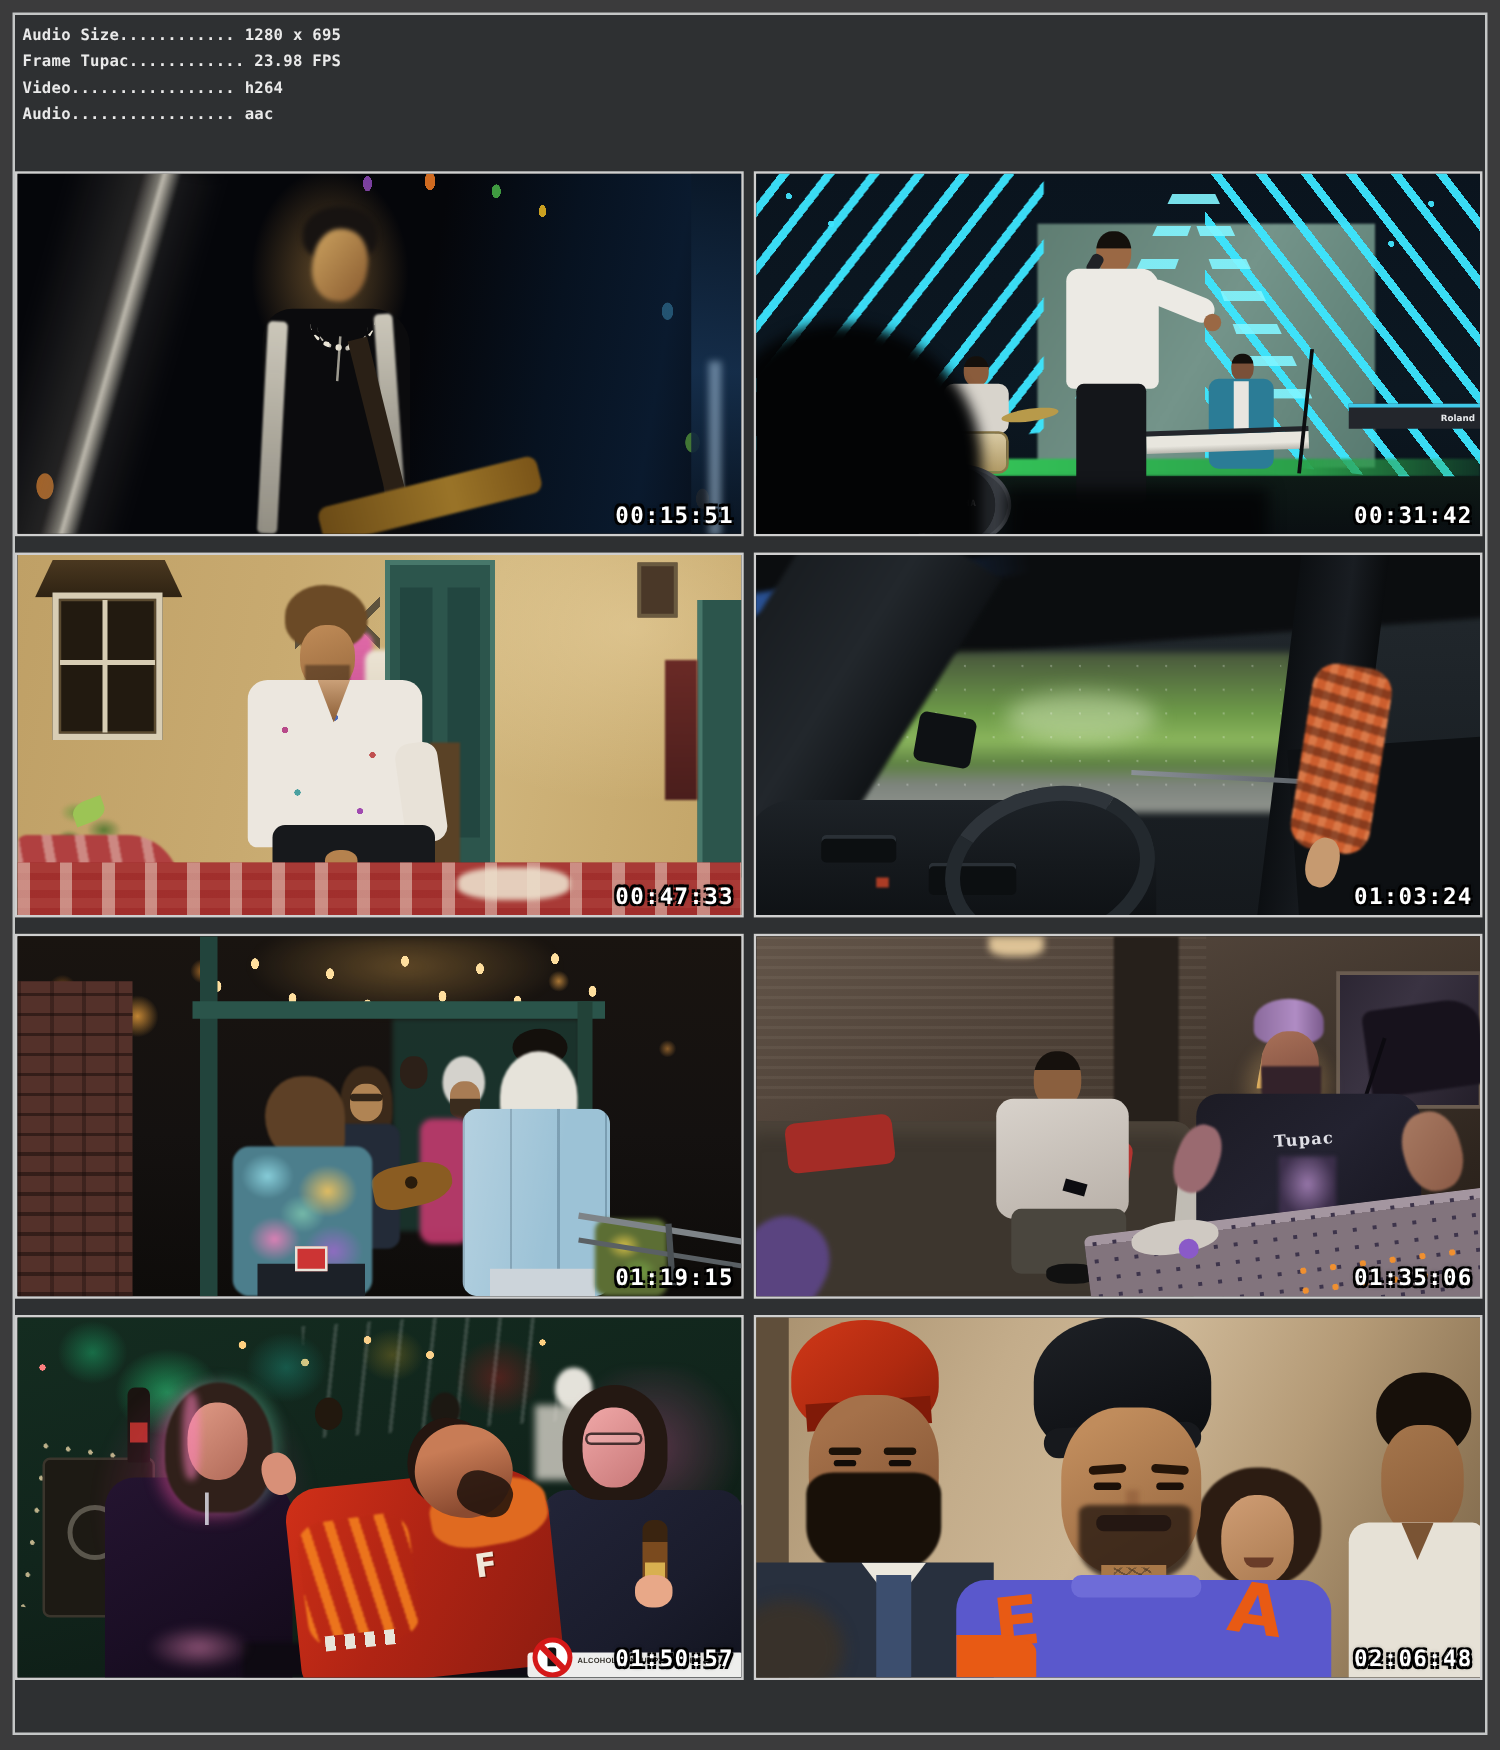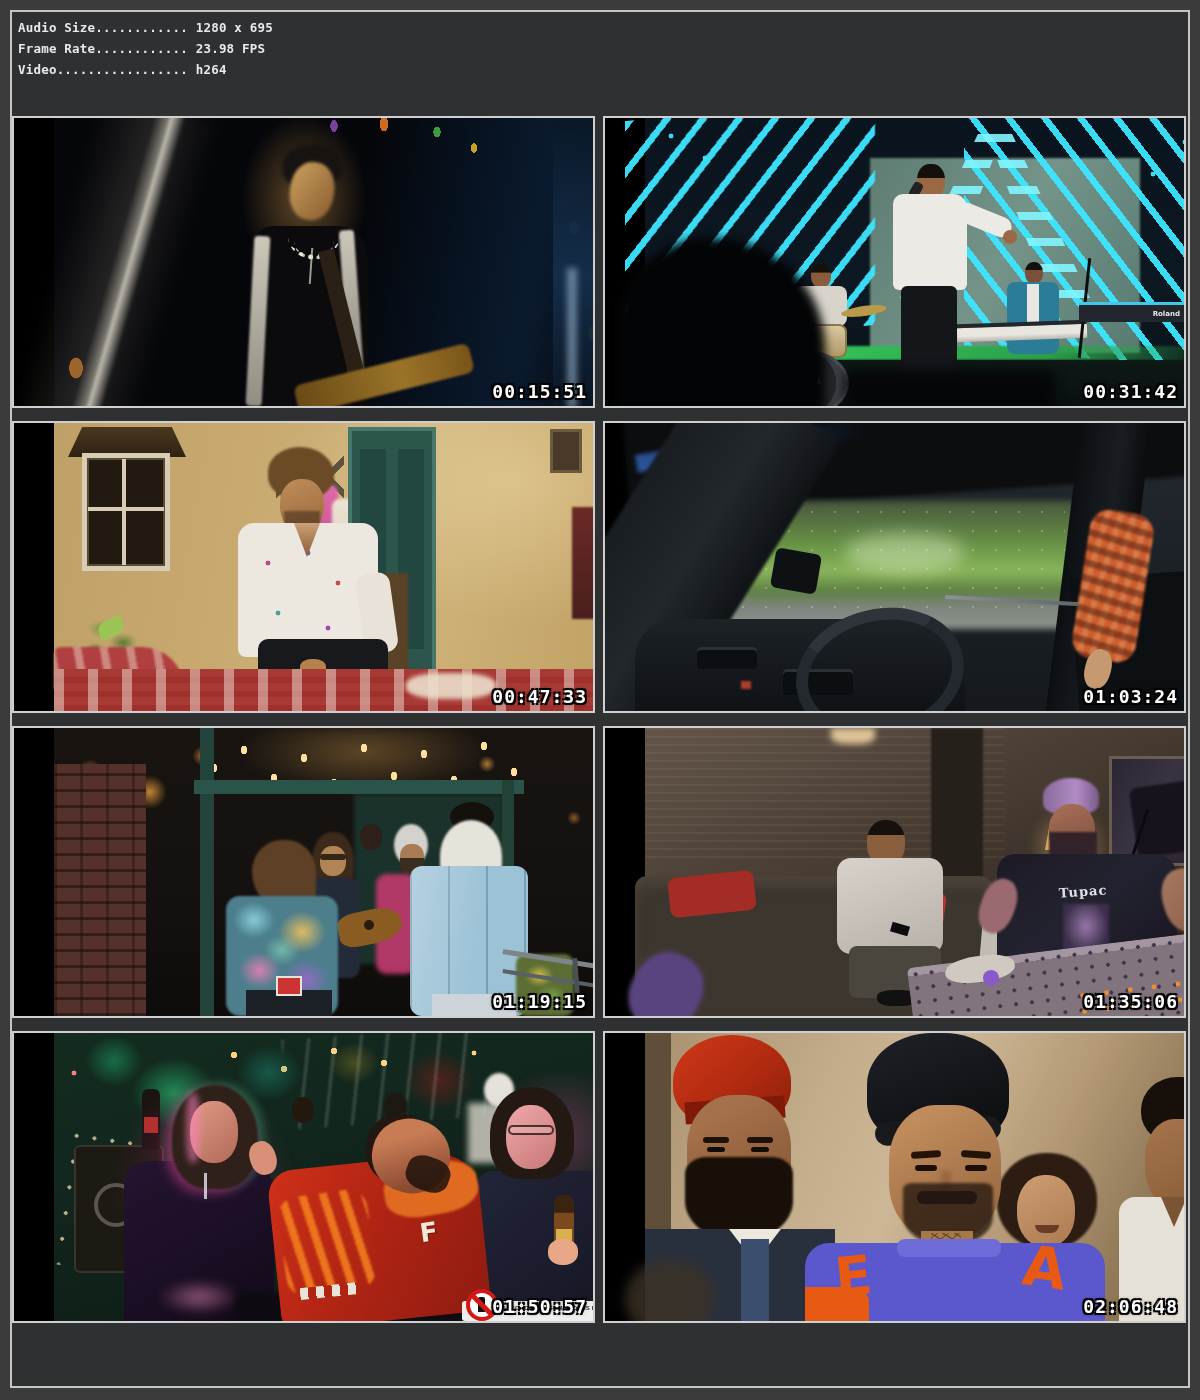--- a/index.html
+++ b/index.html
@@ -8,21 +8,21 @@
          border:2px solid #c4c6c6;background:#2e3032;}
   
   .info{padding:5px 8px 0 6px;}
   .line{white-space:pre;font:bold 12.5px "DejaVu Sans Mono",monospace;color:#e9e9e9;
         line-height:21px;letter-spacing:.2px;}
   
   .grid{display:grid;grid-template-columns:583px 583px;grid-auto-rows:292px;
         gap:13px 8px;margin-top:36px;}
   figure.thumb{margin:0;position:relative;box-sizing:border-box;border:2px solid #cfcfcf;
         overflow:hidden;background:#000;box-shadow:inset 0 0 40px rgba(0,0,0,.25);}
-  .sc{position:absolute;inset:0;margin-left:40px;}
+  .sc{position:absolute;inset:0;}
   .sc i{position:absolute;display:block;}
   .ts{position:absolute;right:6px;bottom:4px;z-index:30;font:bold 18px "DejaVu Sans Mono",monospace;
       color:#fff;letter-spacing:1px;
       text-shadow:-2px -2px 0 #000,2px -2px 0 #000,-2px 2px 0 #000,2px 2px 0 #000,0 0 4px #000;}
 
   
   .s1{background:
     radial-gradient(90px 120px at 250px 80px, rgba(190,140,70,.5), rgba(0,0,0,0) 70%),
     radial-gradient(6px 10px at 280px 8px,#7a3fa0 60%,transparent 61%),
     radial-gradient(7px 12px at 330px 6px,#d06a20 60%,transparent 61%),
@@ -465,22 +465,23 @@
   .s8 .cornershadow{left:-20px;top:226px;width:90px;height:80px;background:#3c3226;
     border-radius:50%;filter:blur(6px);opacity:.8;}
 </style>
 </head>
 <body>
 
 <div class="panel">
 
   <div class="info">
     <div class="line"><span>Audio Size</span><span>............</span><span> 1280 x 695</span></div>
-    <div class="line"><span>Frame Rate</span><span>............</span><span> 23.98 FPS</span></div>
+    <div class="line"><span>Frame Tupac</span><span>............</span><span> 23.98 FPS</span></div>
     <div class="line"><span>Video</span><span>.................</span><span> h264</span></div>
+    <div class="line"><span>Audio</span><span>.................</span><span> aac</span></div>
   </div>
 
   <div class="grid">
 
     <figure class="thumb">
       <div class="sc s1">
         <i class="beam2"></i>
         <i class="beam1"></i>
         <i class="bluecol"></i>
         <i class="bluestreak"></i>

